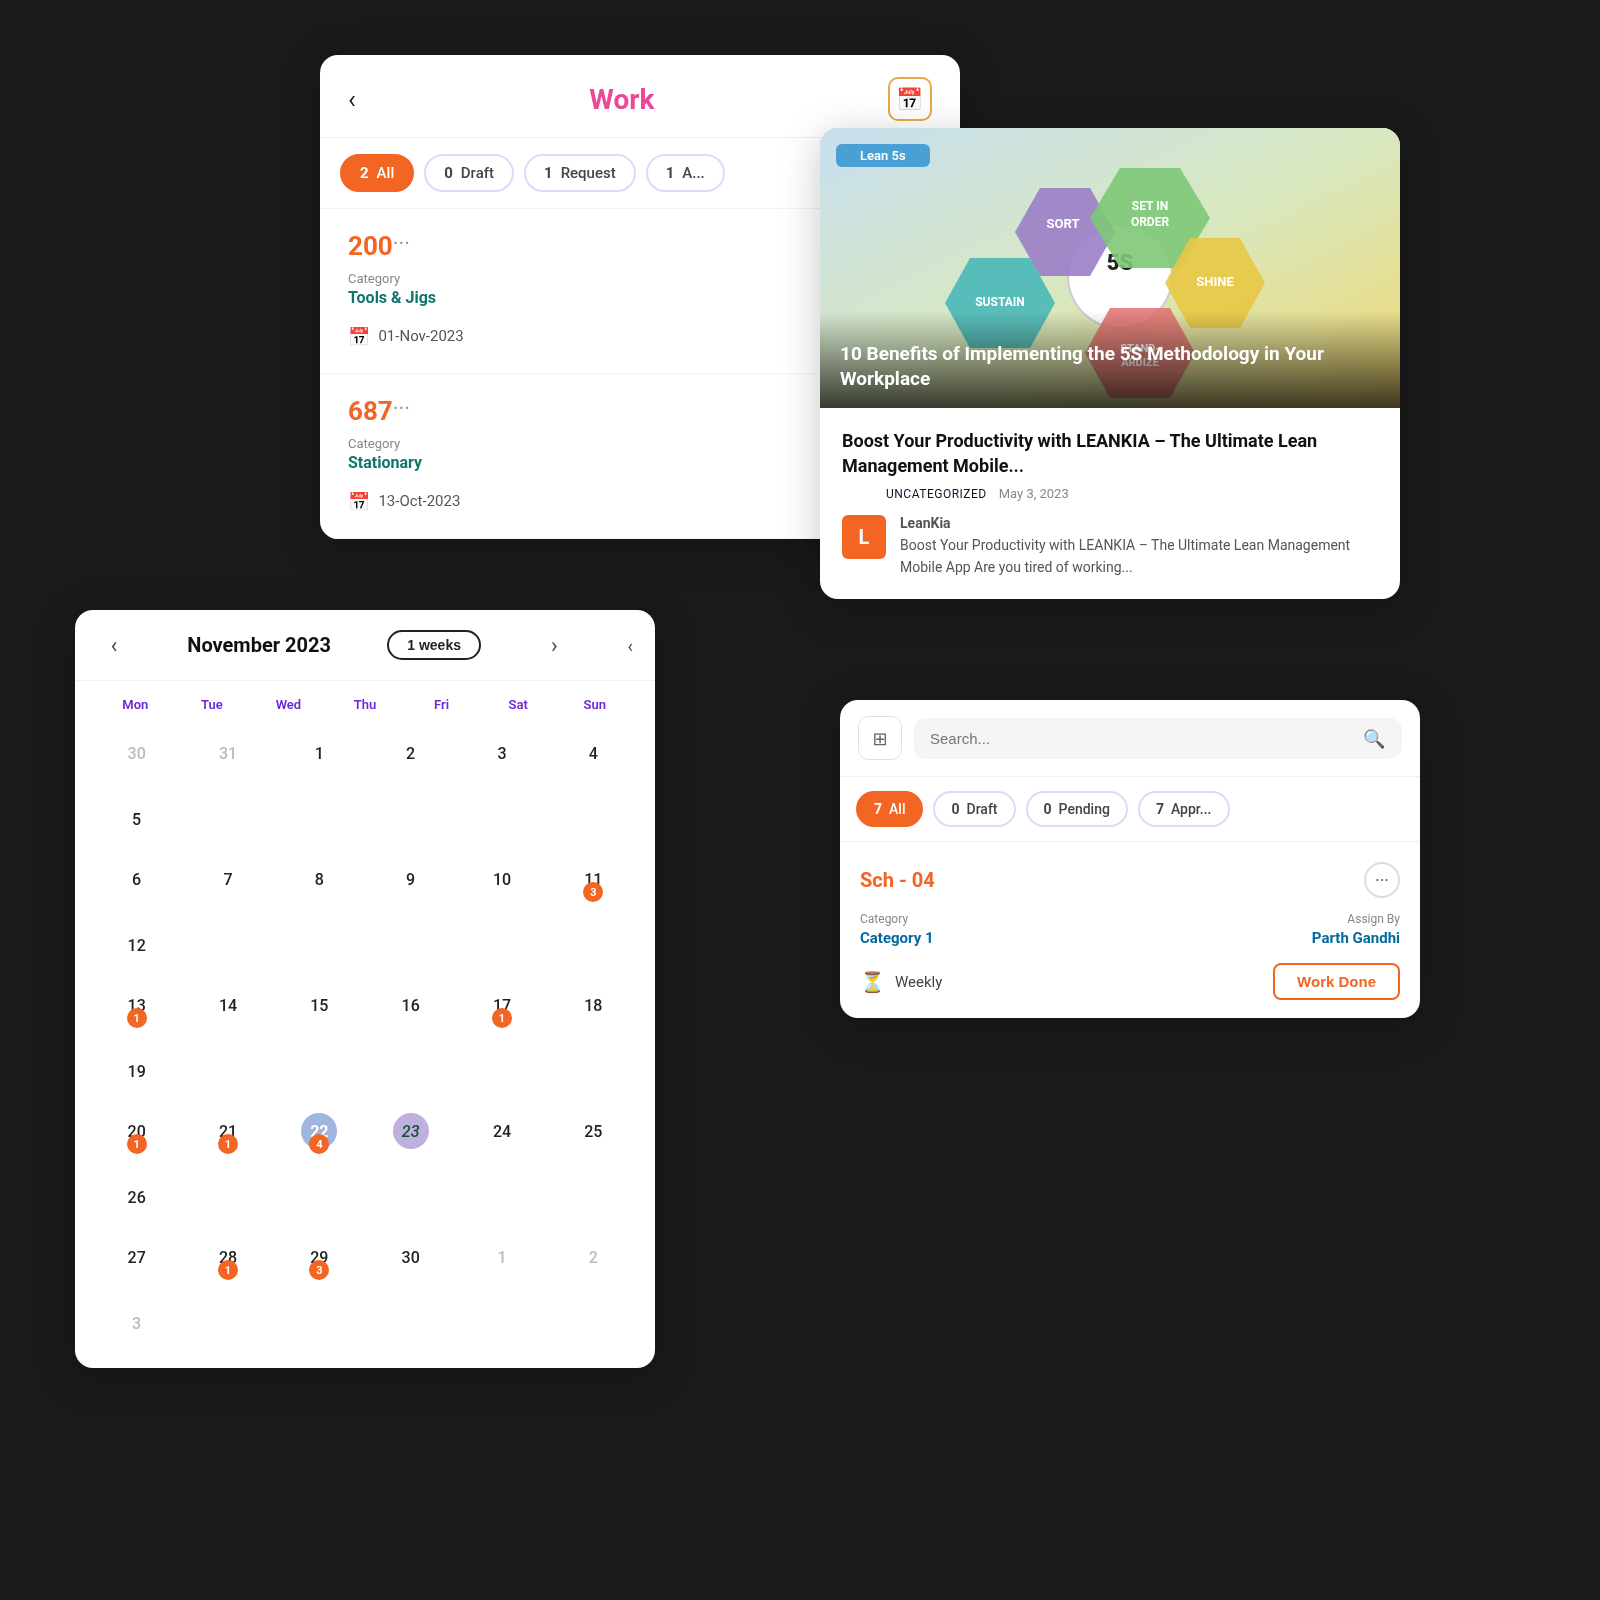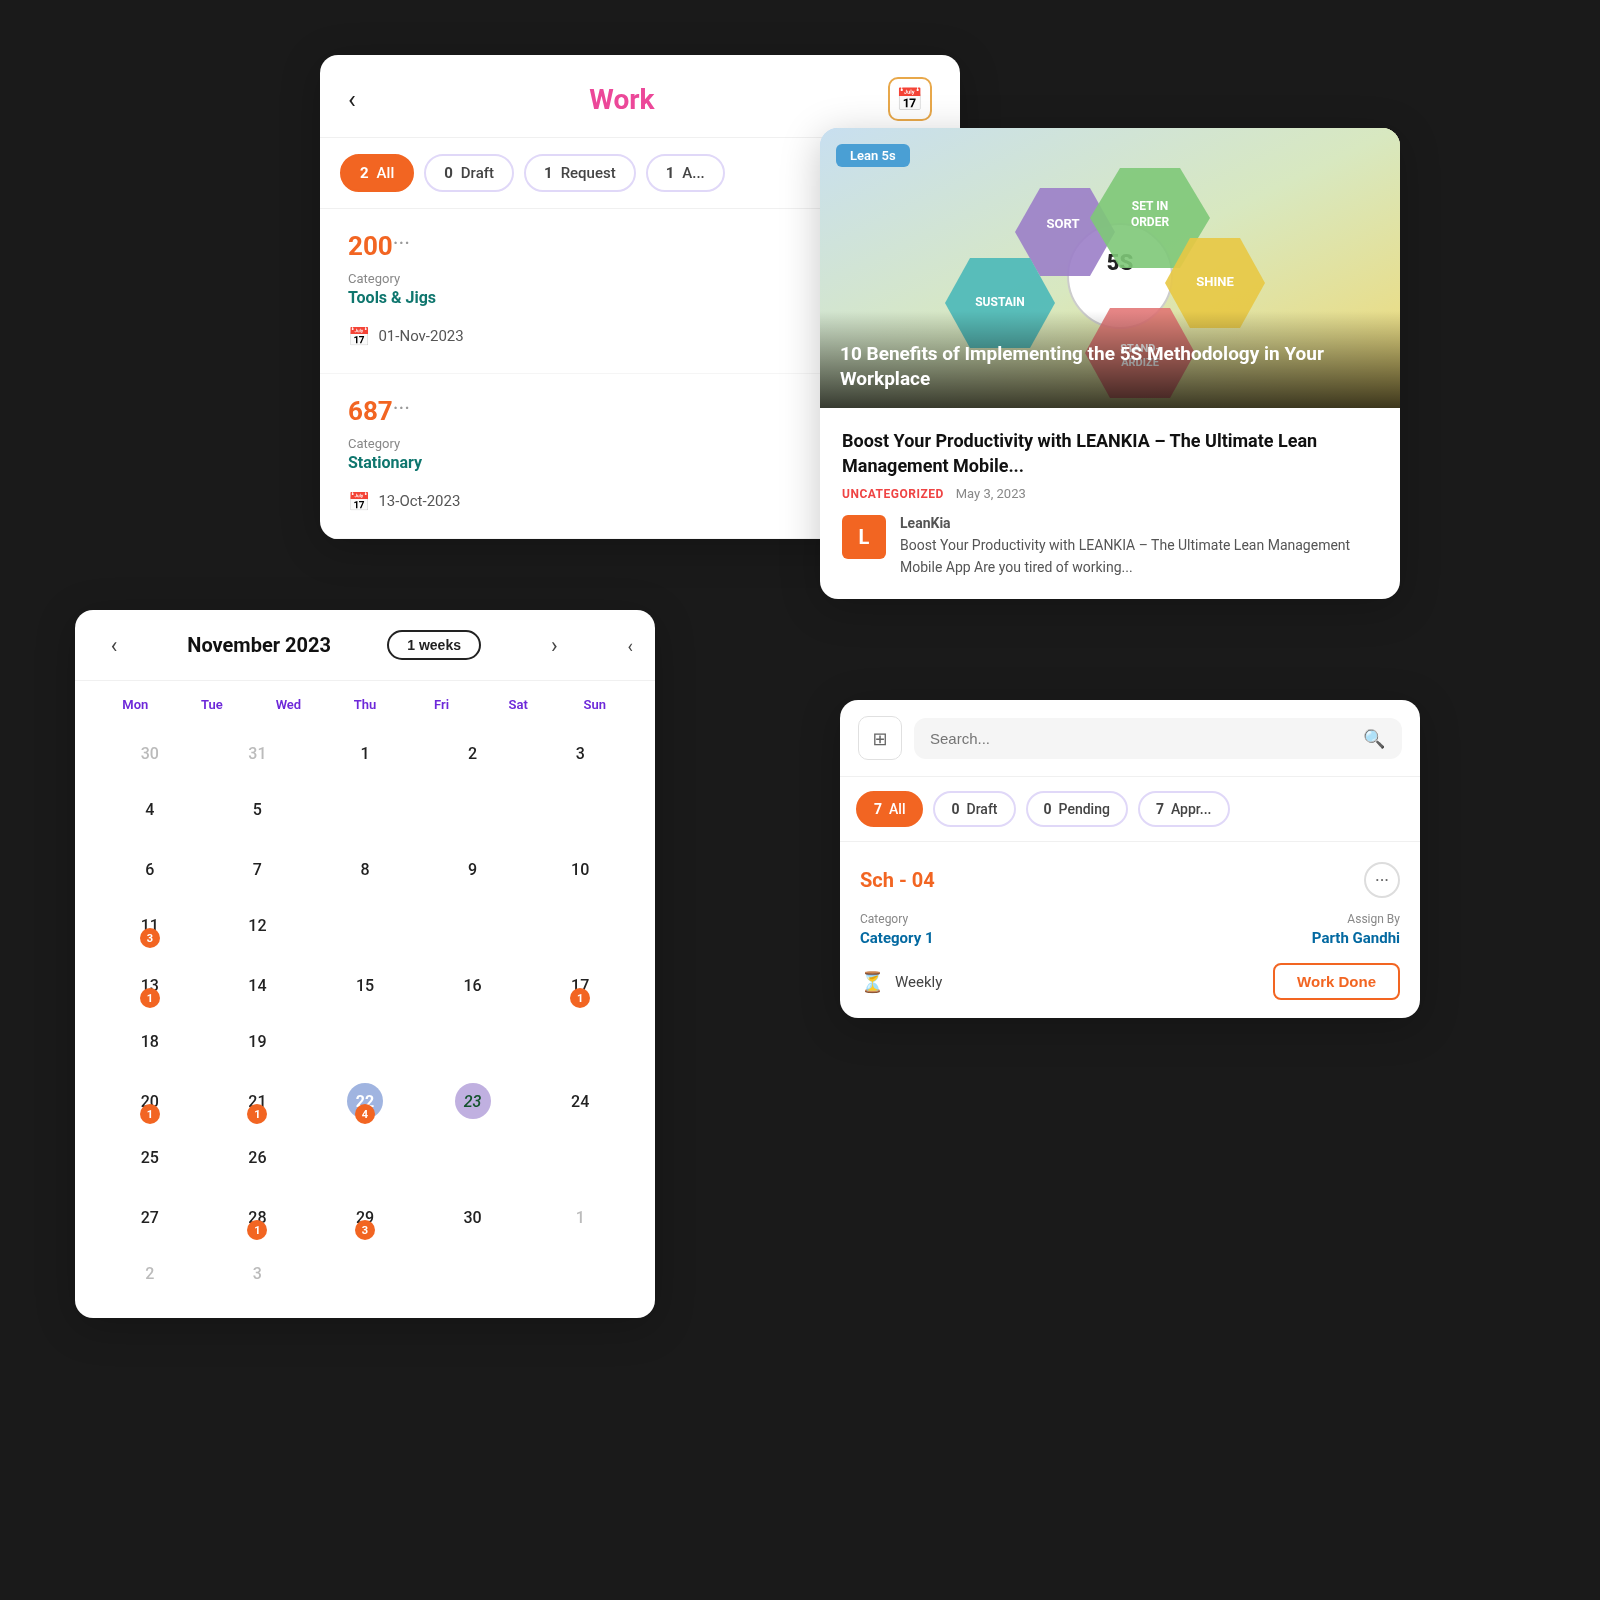--- a/index.html
+++ b/index.html
@@ -166,21 +166,21 @@
       position: relative;
     }
     .lean5s-badge {
       position: absolute;
       top: 16px;
       left: 16px;
       background: #4a9fd4;
       color: #fff;
       font-size: 13px;
       font-weight: 600;
-      padding: 4px 14px;
+      padding: 4px 24px;
       border-radius: 6px;
     }
     .blog-title-overlay {
       position: absolute;
       bottom: 0;
       left: 0;
       right: 0;
       background: linear-gradient(transparent, rgba(0,0,0,0.75));
       padding: 30px 20px 16px;
       color: #fff;
@@ -200,23 +200,24 @@
       margin-bottom: 8px;
     }
     .blog-meta-row {
       display: flex;
       align-items: center;
       gap: 12px;
       margin-bottom: 14px;
     }
     .blog-category-tag {
       font-size: 12px;
-      font-weight: 700;
-      color: #ef4444;
+      font-weight: 400;
+      color: #0f172a;
       letter-spacing: 0.5px;
+      margin-left: 44px;
     }
     .blog-date {
       font-size: 13px;
       color: #888;
     }
     .blog-author-row {
       display: flex;
       gap: 14px;
       align-items: flex-start;
     }
@@ -303,22 +304,22 @@
       font-weight: 600;
       padding: 6px 0;
     }
     .cal-weeks {
       display: flex;
       flex-direction: column;
       gap: 6px;
     }
     .cal-week {
       display: grid;
-      grid-template-columns: repeat(5, 1fr);
-      gap: 2px;
+      grid-template-columns: repeat(6, 1fr);
+      gap: 12px;
     }
     .cal-cell {
       display: flex;
       flex-direction: column;
       align-items: center;
       justify-content: center;
       position: relative;
       min-height: 54px;
     }
     .cal-cell-num {

